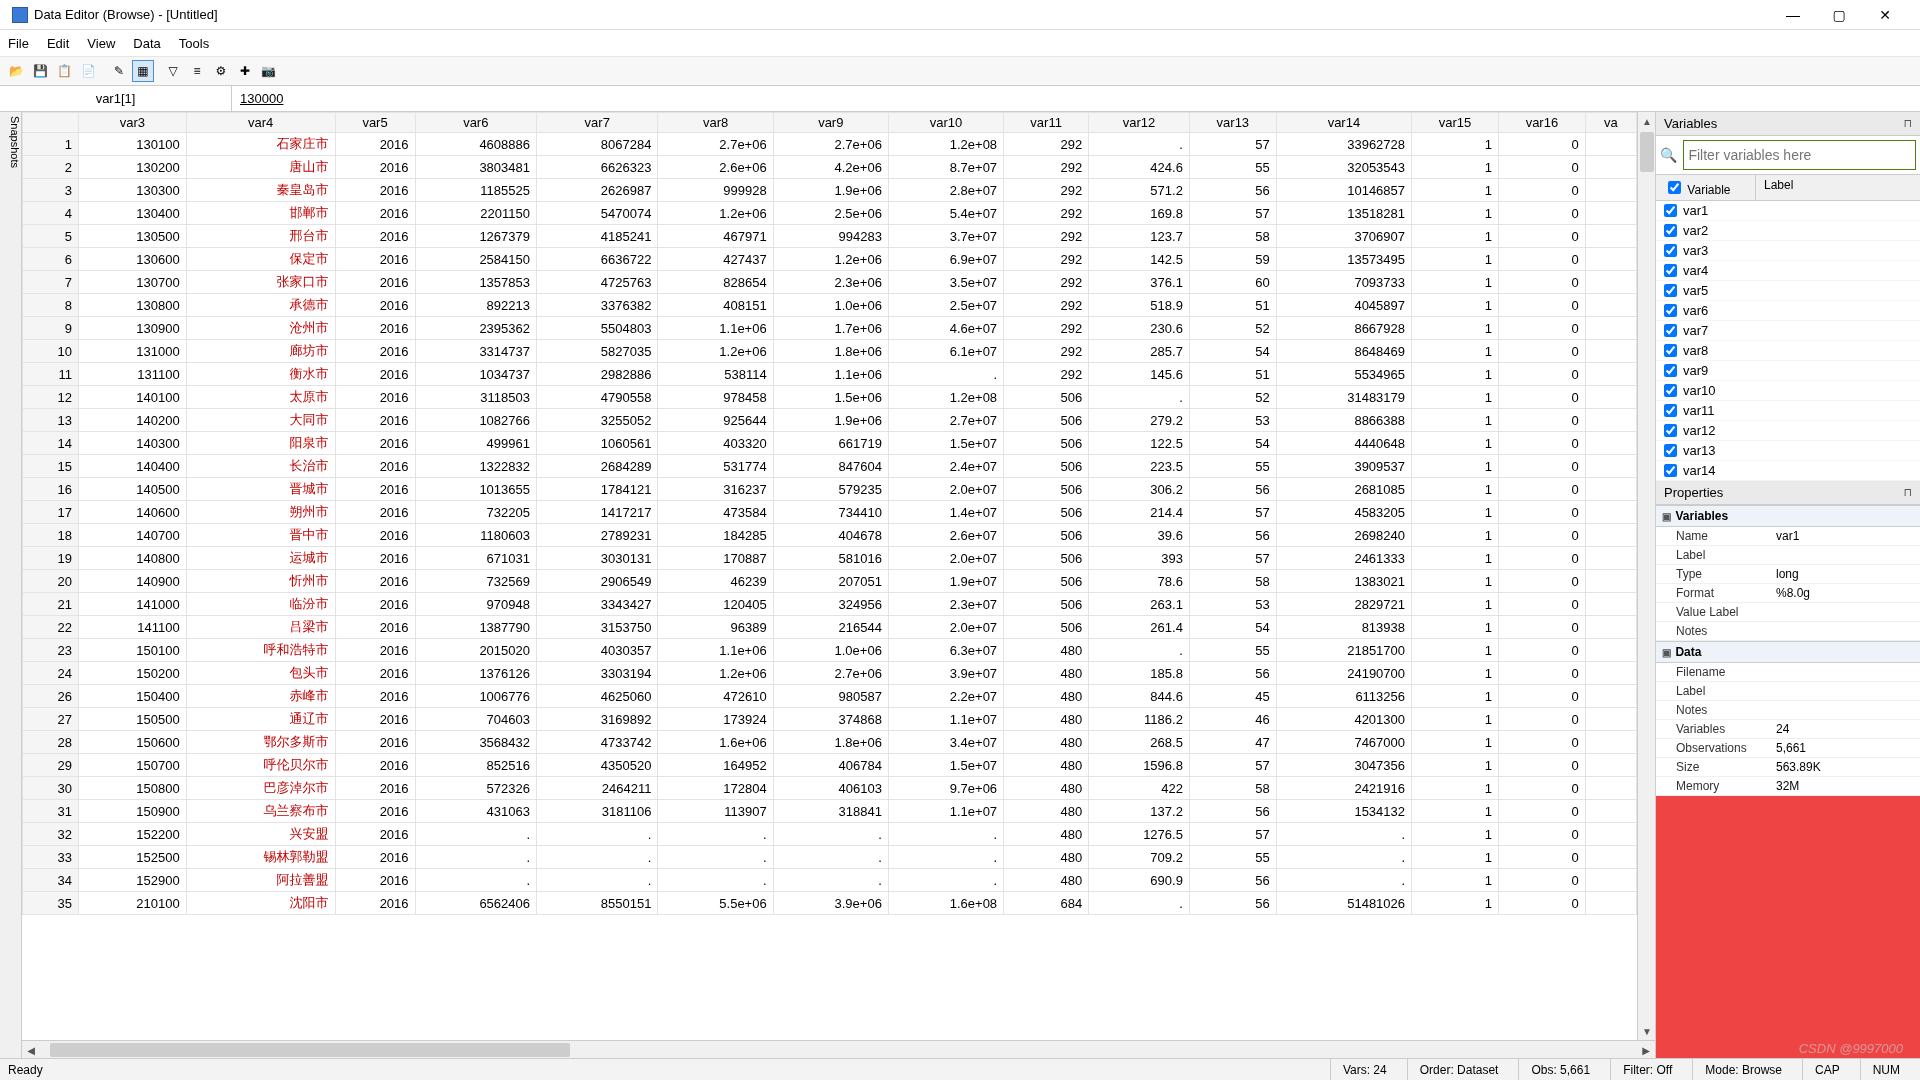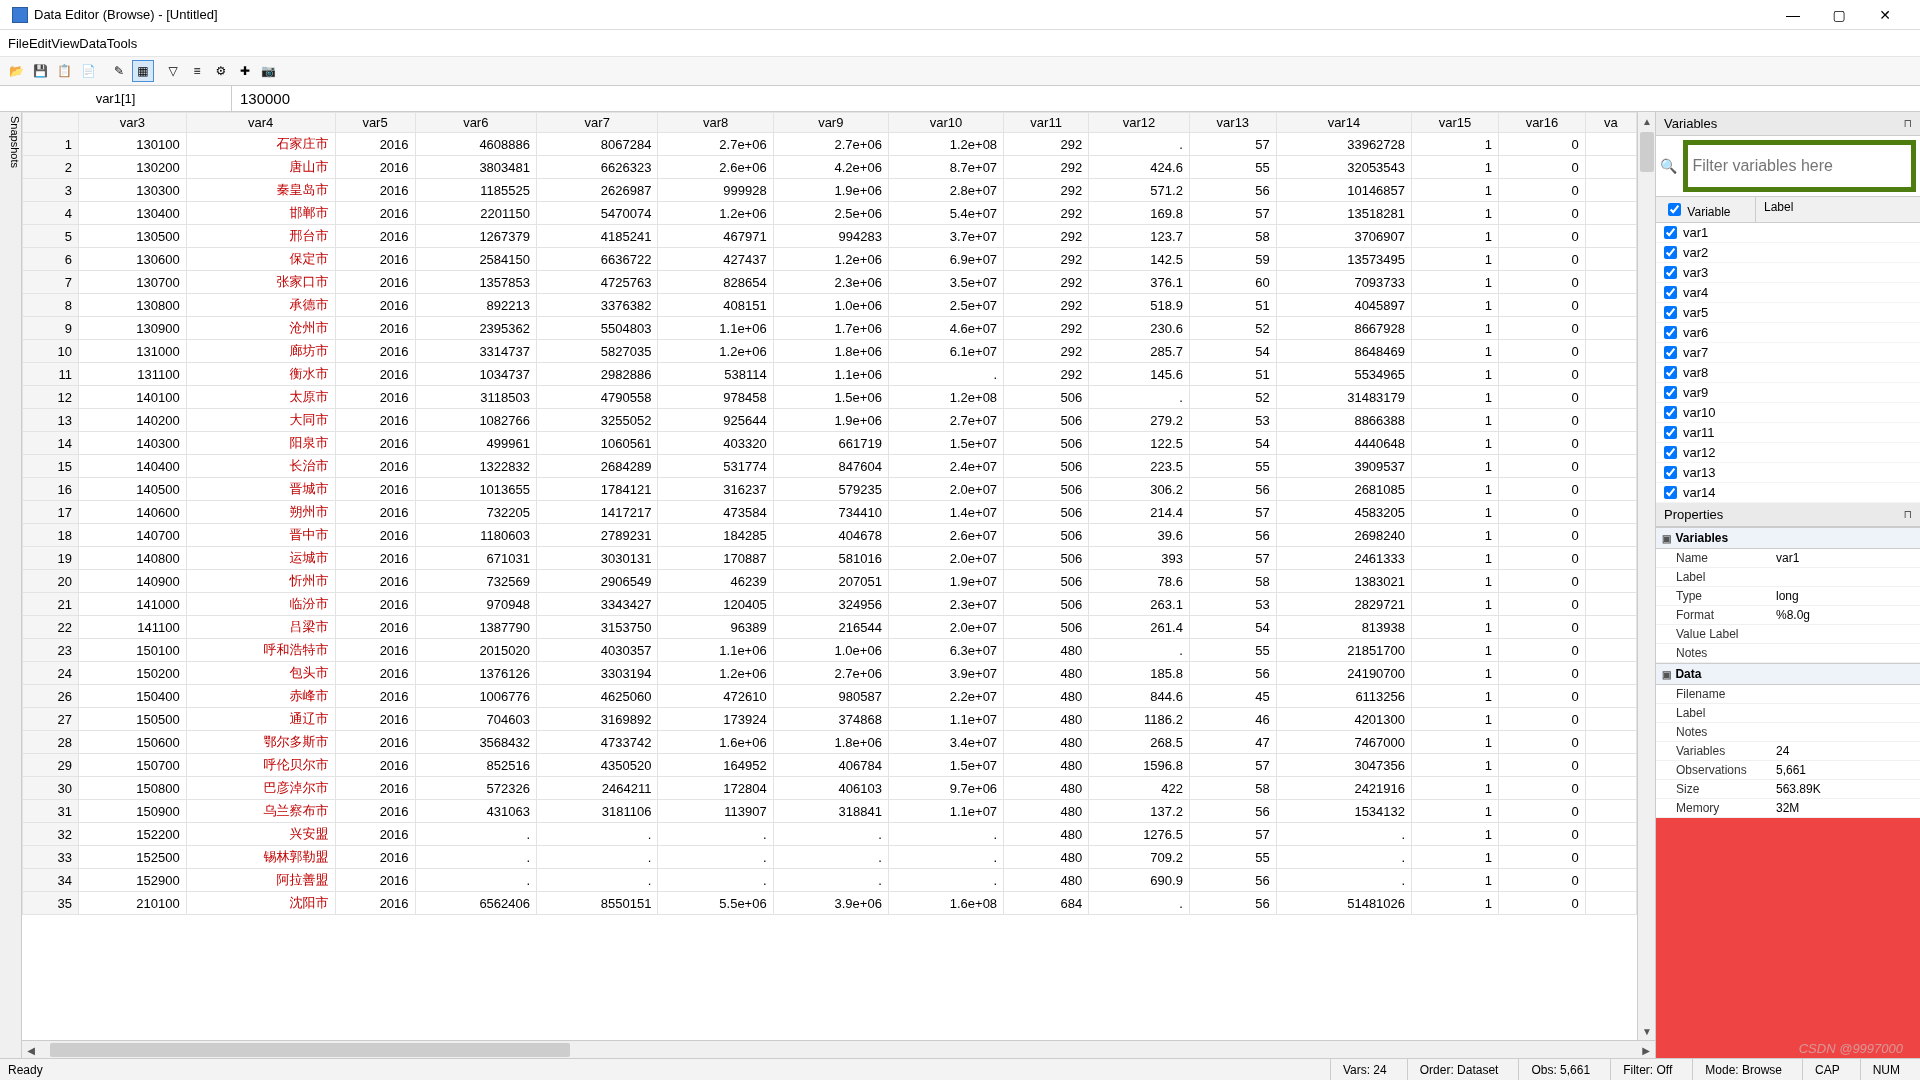--- a/index.html
+++ b/index.html
@@ -1,29 +1,29 @@
 <!DOCTYPE html>
 <html><head>
 <meta charset="utf-8">
 <style>
 * { box-sizing: border-box; font-family: "Segoe UI", Tahoma, sans-serif; }
 html, body { margin: 0; padding: 0; width: 1920px; height: 1080px; overflow: hidden; background: #fff; color: #000; }
 .titlebar { display:flex; align-items:center; height:30px; padding:0 12px; font-size:13px; border-bottom:1px solid #ddd; }
 .titlebar .icon { width:16px; height:16px; background:#3a7bd5; margin-right:6px; border:1px solid #2a5ba0; }
 .titlebar .spacer { flex:1; }
 .titlebar .winbtn { width:46px; height:30px; display:flex; align-items:center; justify-content:center; font-size:14px; cursor:pointer; }
-.menubar { display:flex; align-items:center; height:26px; padding:0 8px; font-size:13px; }
+.menubar { display:flex; align-items:center; height:26px; padding:0 8px; font-size:13px; gap:18px; }
 .menubar span { cursor:pointer; }
 .toolbar { display:flex; align-items:center; height:30px; padding:2px 6px; border-top:1px solid #e5e5e5; border-bottom:1px solid #ccc; background:#f7f7f7; gap:2px; }
 .tbtn { width:22px; height:22px; border:1px solid transparent; display:flex; align-items:center; justify-content:center; font-size:12px; cursor:pointer; }
 .tbtn.active { border:1px solid #4a90d9; background:#d6e8f8; }
 .tsep { width:4px; }
 .inspect-row { display:flex; height:26px; border-bottom:1px solid #ccc; }
 .inspect-row .cell-ref { width:232px; border-right:1px solid #ccc; display:flex; align-items:center; justify-content:center; font-size:13px; background:#fff; }
-.inspect-row .cell-val { flex:1; display:flex; align-items:center; padding:0 8px; font-size:15px; background:#fff; }
+.inspect-row .cell-val { flex:1; display:flex; align-items:center; padding:0 8px; font-size:13px; background:#fff;text-decoration:underline; }
 .main { display:flex; height: calc(1080px - 30px - 26px - 30px - 26px - 22px); }
 .snap-tab { width:22px; background:#f0f0f0; border-right:1px solid #ccc; writing-mode:vertical-rl; text-orientation:mixed; font-size:11px; text-align:left; padding-top:4px; }
 .data-area { flex:1; display:flex; flex-direction:column; overflow:hidden; border-right:1px solid #ccc; }
 .grid-wrap { flex:1; overflow:hidden; position:relative; }
 table.grid { border-collapse:collapse; font-size:13px; width:100%; }
 table.grid th, table.grid td { border:1px solid #e3e3e3; padding:2px 6px; height:19px; white-space:nowrap; }
 table.grid th { background:#f5f5f5; font-weight:normal; text-align:center; position:sticky; top:0; }
 table.grid th.rownum, table.grid td.rownum { background:#f5f5f5; text-align:right; width:56px; }
 table.grid td { text-align:right; }
 table.grid td.red { color:#c00000; }
@@ -34,21 +34,21 @@
 .hscroll-fake .arrow.right { right:0; }
 .vscroll-fake { width:18px; background:#f0f0f0; border-left:1px solid #ccc; position:relative; }
 .vscroll-fake .thumb { position:absolute; top:20px; left:2px; width:14px; height:40px; background:#cdcdcd; border-radius:2px; }
 .vscroll-fake .arrow { position:absolute; left:0; width:18px; height:18px; display:flex; align-items:center; justify-content:center; font-size:10px; color:#555; }
 .vscroll-fake .arrow.up { top:0; }
 .vscroll-fake .arrow.down { bottom:0; }
 .right-panel { width:264px; display:flex; flex-direction:column; background:#ef4444; font-size:13px; }
 .panel-header { background:#eaeaea; padding:4px 8px; border-bottom:1px solid #ccc; display:flex; align-items:center; }
 .panel-header .pin { margin-left:auto; font-size:11px; color:#555; }
 .filter-row { padding:4px; display:flex; align-items:center; gap:6px; background:#fff; }
-.filter-row input { flex:1; border:5px solid #4d7c0f; padding:12px 4px; font-size:16px; }
+.filter-row input { flex:1; border:1px solid #4d7c0f; padding:6px 4px; font-size:14px; }
 .filter-row .magnify { color:#888; font-size:14px; }
 .var-head { display:flex; background:#f0f0f0; border-top:1px solid #ccc; border-bottom:1px solid #ccc; font-size:12px; }
 .var-head div { padding:3px 8px; }
 .var-head .c1 { width:100px; border-right:1px solid #ccc; }
 .var-list { flex:0 0 auto; max-height:296px; overflow:auto; background:#fff; }
 .var-item { display:flex; align-items:center; padding:2px 8px; gap:6px; border-bottom:1px solid #f4f4f4; }
 .var-item input { margin:0; }
 .props-grid { background:#fff; font-size:12px; overflow:auto; }
 .props-section { background:#eef3fa; padding:3px 6px; border-top:1px solid #ccc; border-bottom:1px solid #ccc; display:flex; align-items:center; gap:4px; font-weight:600; }
 .props-section .expander { font-size:10px; color:#555; }

